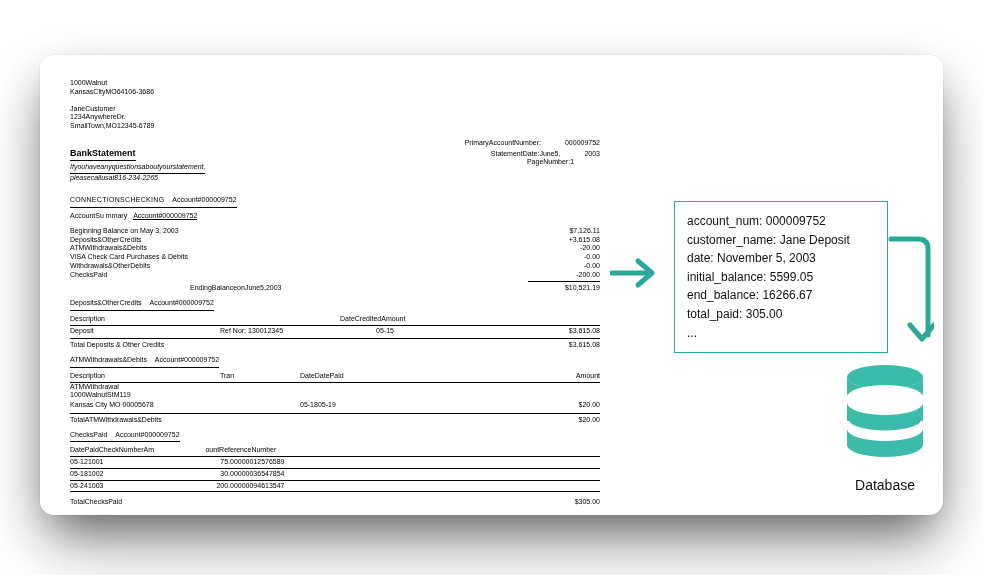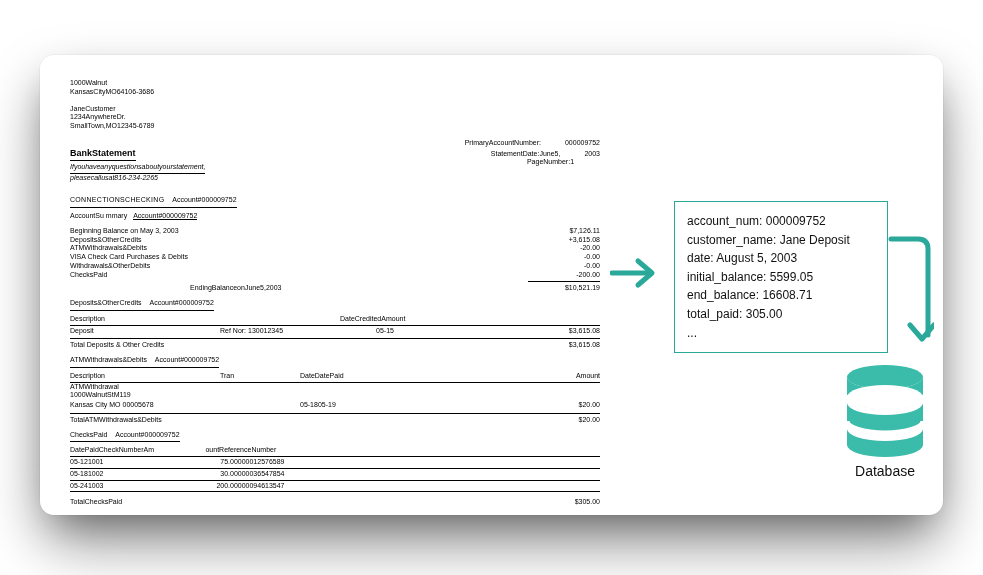--- a/index.html
+++ b/index.html
@@ -85,21 +85,21 @@
     color:#2aa89a;
   }
   
   .db {
     position:absolute;
     left: 800px; top: 310px;
     width: 90px;
     text-align:center;
   }
   .db svg { width: 82px; height: 92px; }
-  .db .lbl { font-size: 14px; color:#111; margin-top:2px; }
+  .db .lbl { font-size: 14px; color:#111; margin-top:16px; }
 </style>
 </head>
 <body>
 
 <div class="card">
 
   <div class="stmt">
     <div class="blk">
       <div>1000Walnut</div>
       <div>KansasCityMO64106-3686</div>
@@ -257,23 +257,23 @@
   <div class="arrow1">
     <svg viewBox="0 0 50 36" fill="none" stroke="currentColor" stroke-width="5" stroke-linecap="round" stroke-linejoin="round">
       <line x1="2" y1="18" x2="38" y2="18"></line>
       <polyline points="28,6 42,18 28,30"></polyline>
     </svg>
   </div>
 
   <div class="extract">
     <div class="kv">account_num: 000009752</div>
     <div class="kv">customer_name: Jane Deposit</div>
-    <div class="kv">date: August 5, 2003</div>
+    <div class="kv">date: November 5, 2003</div>
     <div class="kv">initial_balance: 5599.05</div>
-    <div class="kv">end_balance: 16608.71</div>
+    <div class="kv">end_balance: 16266.67</div>
     <div class="kv">total_paid: 305.00</div>
     <div class="kv">...</div>
   </div>
 
   <div class="arrow2">
     <svg viewBox="0 0 46 120" fill="none" stroke="currentColor" stroke-width="5" stroke-linecap="round" stroke-linejoin="round">
       <path d="M3 4 H30 Q40 4 40 14 V100"></path>
       <polyline points="28,90 40,104 52,90" transform="translate(-6,0)"></polyline>
     </svg>
   </div>

